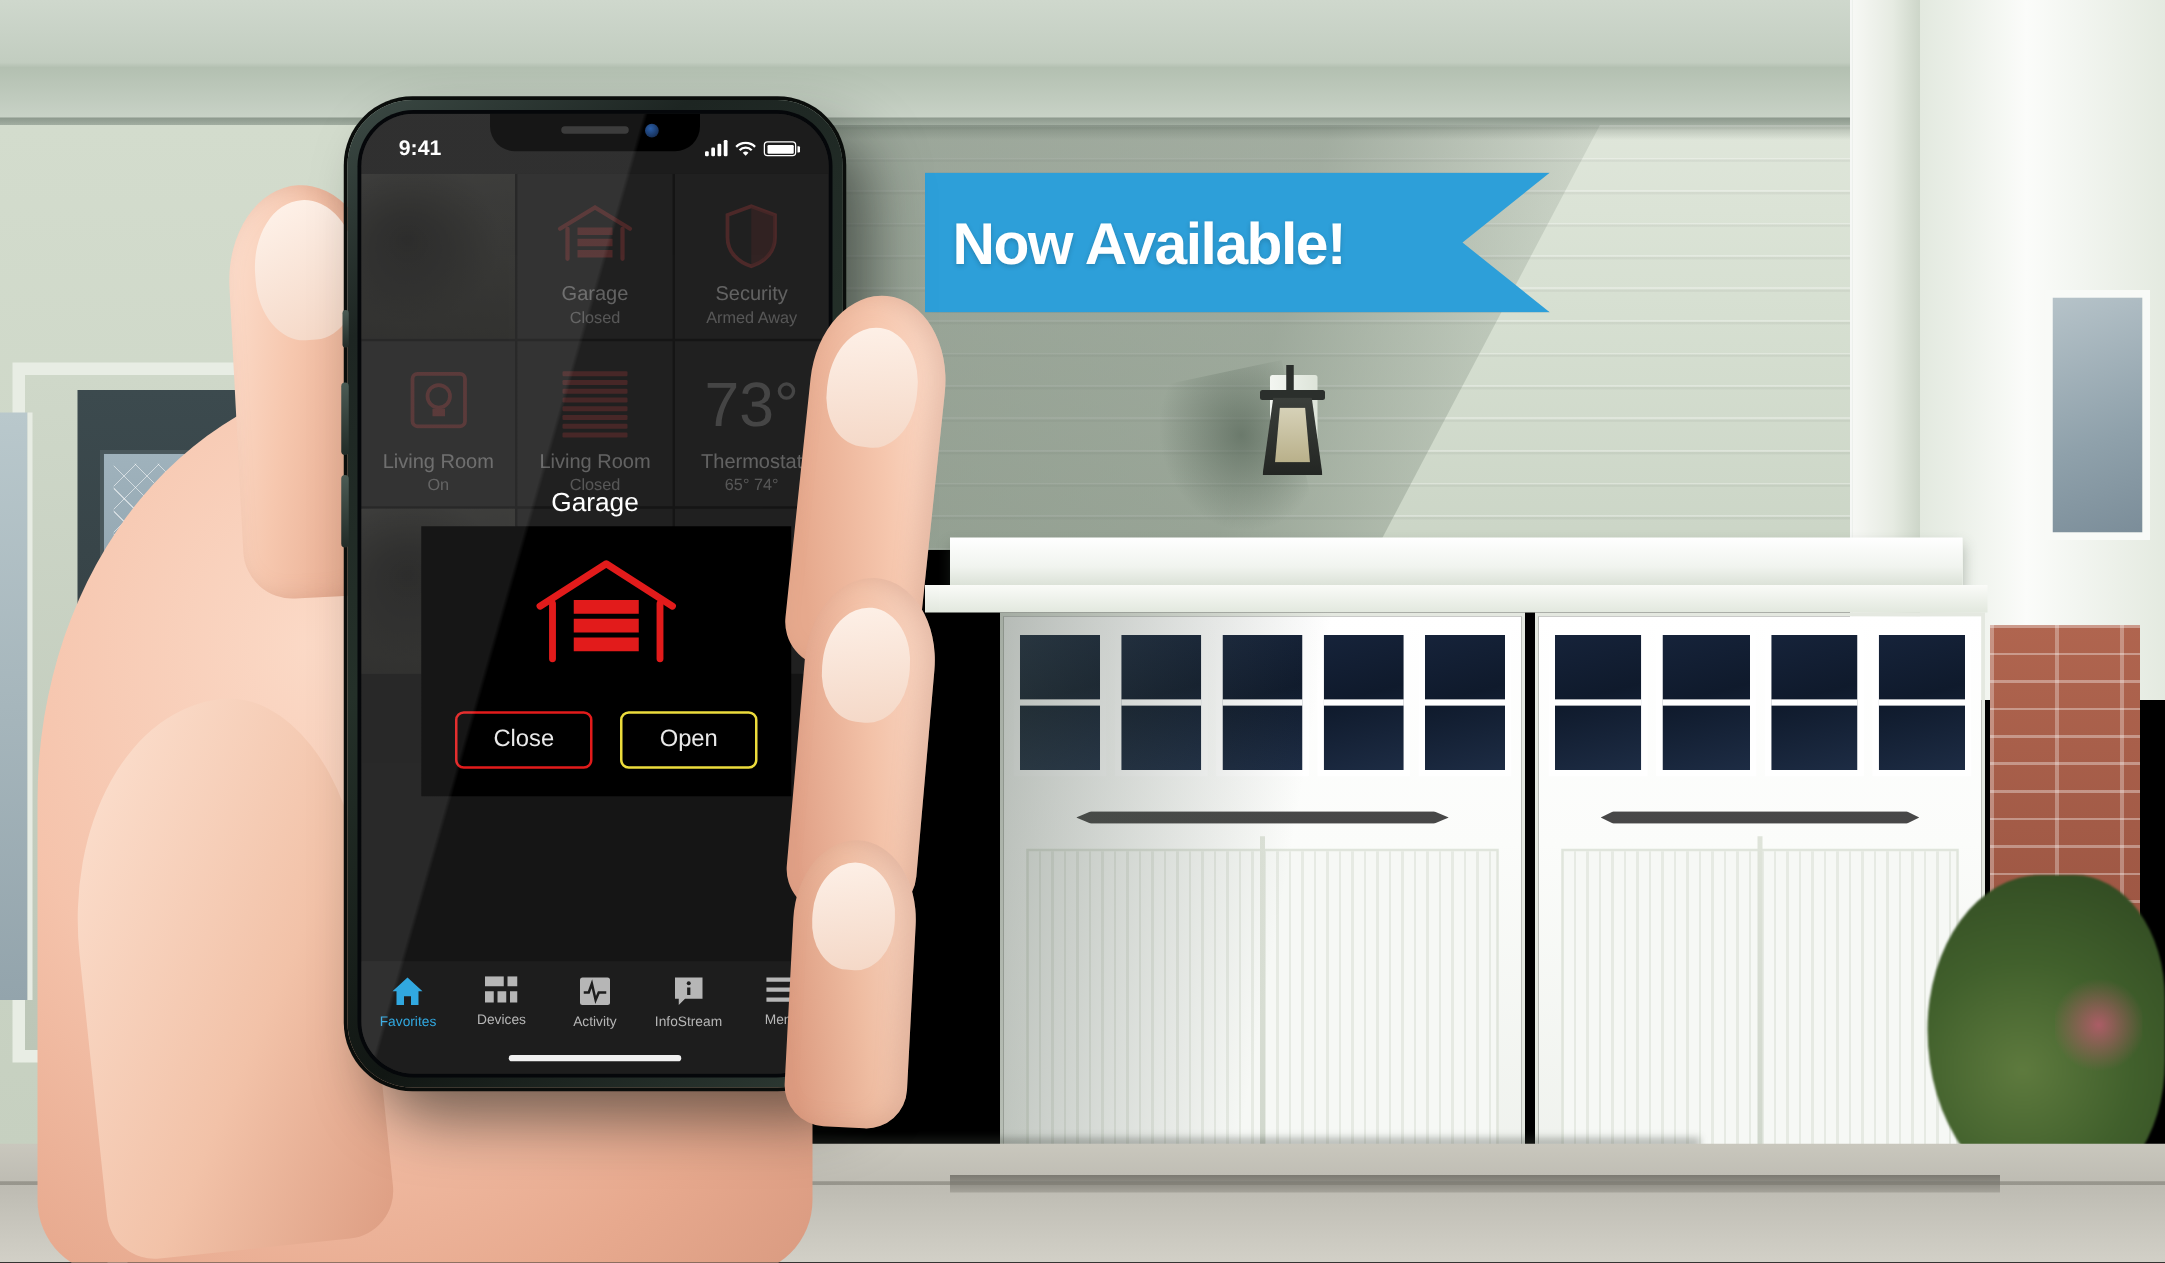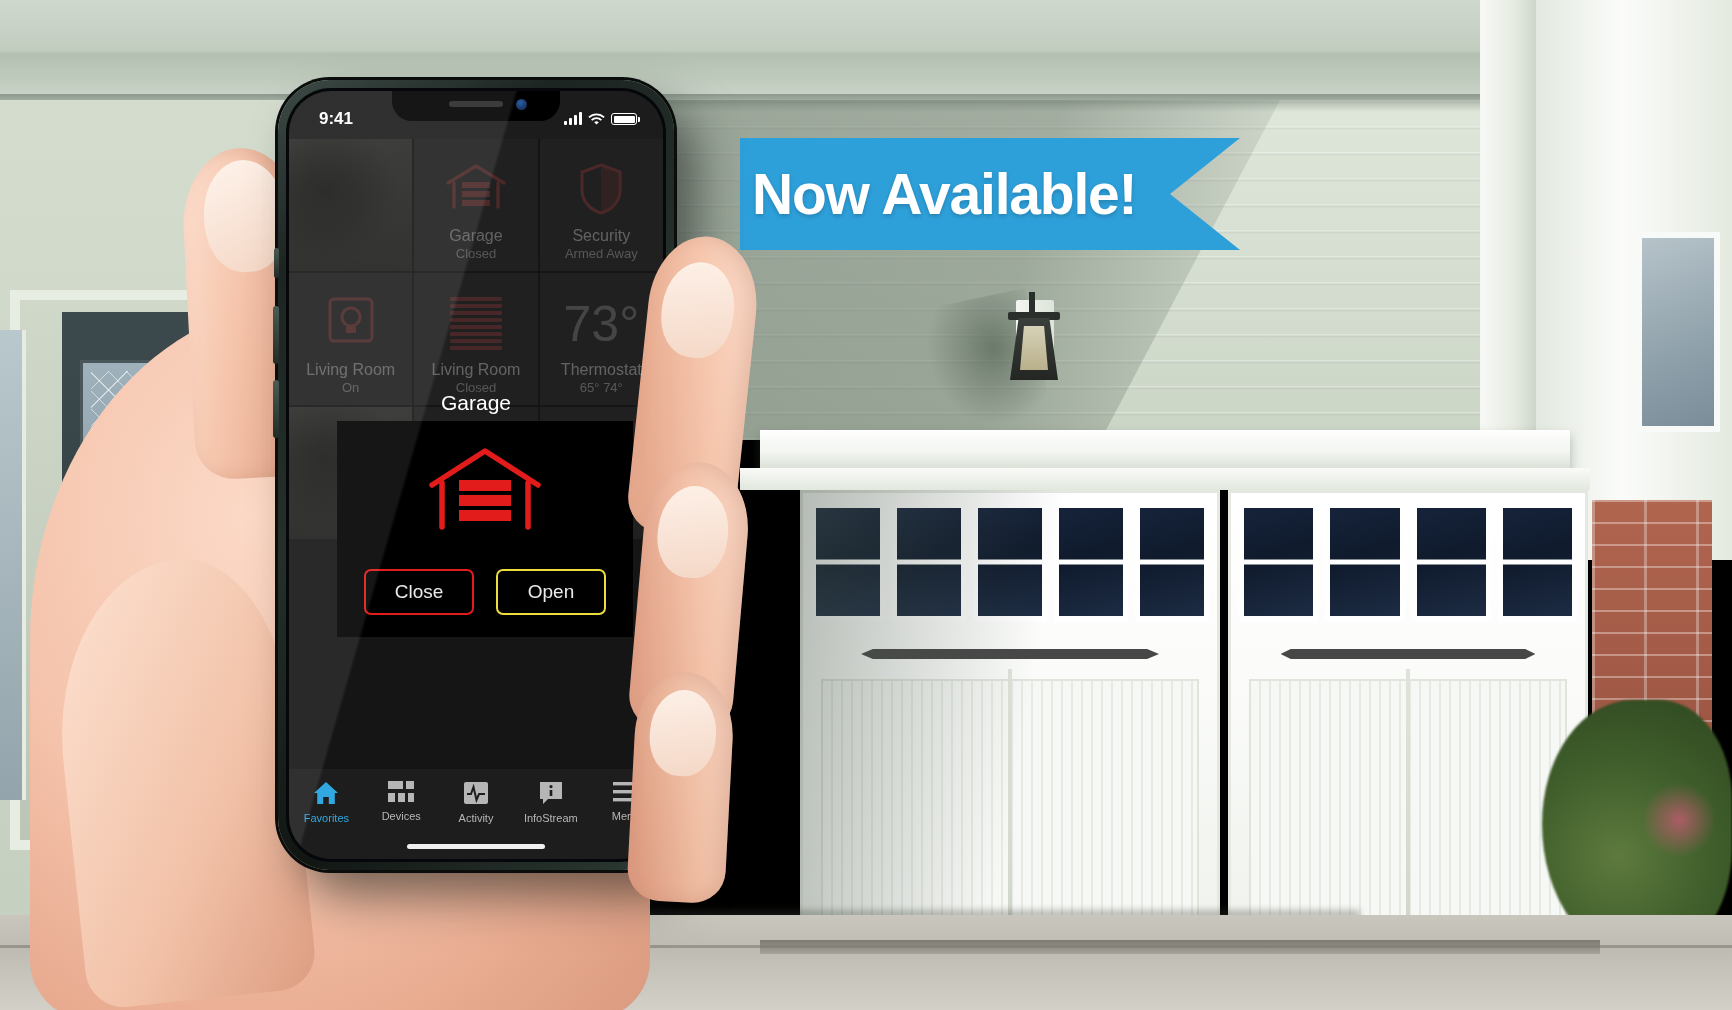--- a/index.html
+++ b/index.html
@@ -192,22 +192,22 @@
 
   
   .banner{
     position:absolute; left:740px; top:138px; width:500px; height:112px;
     background:#2d9fd9;
     clip-path:polygon(0 0, 100% 0, 86% 50%, 100% 100%, 0 100%);
     display:flex; align-items:center;
     box-shadow:4px 6px 14px rgba(30,50,60,.35);
   }
   .banner-text{
-    color:#ffffff; font-size:57px; font-weight:bold; letter-spacing:-1.2px;
-    padding-left:12px; line-height:1; white-space:nowrap;
+    color:#ffffff; font-size:47px; font-weight:bold; letter-spacing:-1.2px;
+    padding-left:22px; line-height:1; white-space:nowrap;
     text-shadow:0 2px 4px rgba(0,0,0,.18);
   }
 
   
   .hand{ position:absolute; left:0; top:0; width:860px; height:1010px; pointer-events:none; }
   .palm{
     position:absolute; left:30px; top:300px; width:620px; height:720px;
     background:radial-gradient(ellipse at 35% 30%, #fbd9c6 0%, #f5c3ab 45%, #e7a98e 78%, #d99a80 100%);
     border-radius:280px 180px 60px 60px / 340px 300px 60px 60px;
     filter:blur(.3px);

